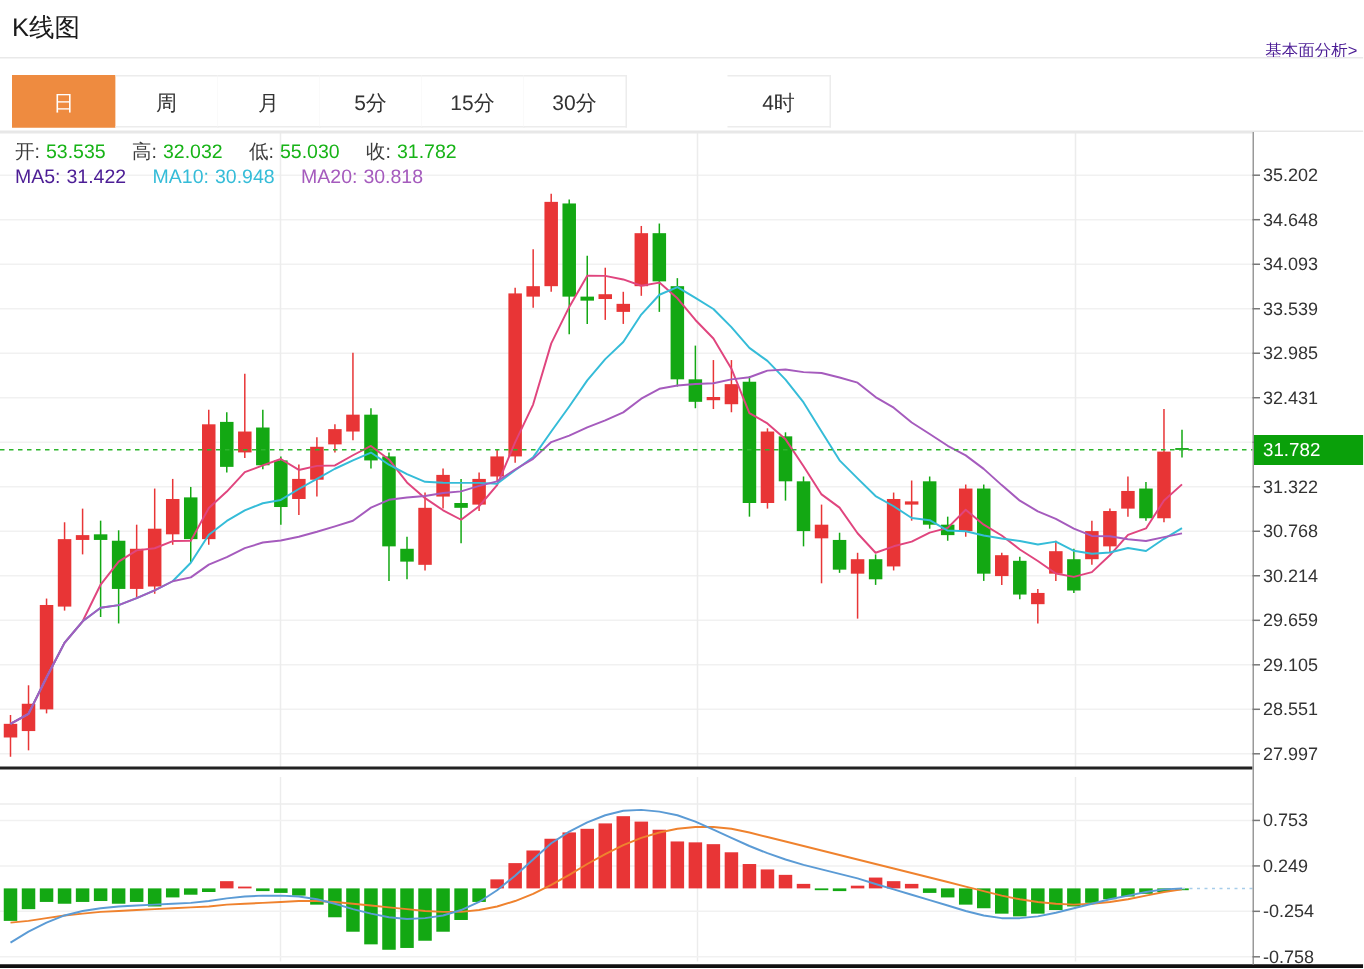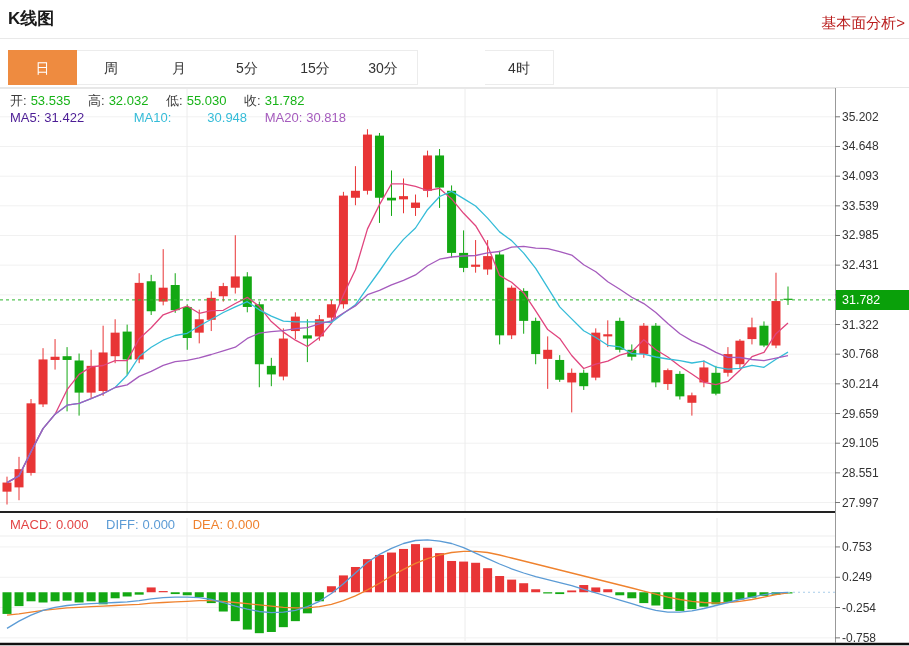--- a/index.html
+++ b/index.html
@@ -1,38 +1,38 @@
 <!DOCTYPE html>
 <html><head>
 <meta charset="utf-8">
 <style>
   html,body{margin:0;padding:0;background:#fff;}
   #page{position:relative;width:909px;height:646px;background:#fff;overflow:hidden;
         font-family:"Liberation Sans","DejaVu Sans",sans-serif;}
   
   #hdr{position:absolute;left:0;top:0;width:909px;height:38px;}
-  #hdr .title{position:absolute;left:8px;top:7px;font-size:17px;font-weight:bold;color:#1a1a1a;}
-  #hdr .fxlink{position:absolute;right:4px;top:14px;font-size:15px;color:#b91c1c;cursor:pointer;text-decoration:none;}
+  #hdr .title{position:absolute;left:8px;top:7px;font-size:17px;font-weight:normal;color:#1a1a1a;}
+  #hdr .fxlink{position:absolute;right:4px;top:26px;font-size:11px;color:#4c1d95;cursor:pointer;text-decoration:none;}
   #hdr-divider{position:absolute;left:0;top:38px;width:909px;height:0;border-top:1px solid #e9e9e9;}
   
   #tabbar{position:absolute;left:0;top:50px;width:909px;height:37px;border-bottom:1px solid #e7e7e7;}
   .tab{position:absolute;top:0;width:69px;height:35px;line-height:35px;text-align:center;
        font-size:14px;color:#333;border:1px solid #ececec;border-left:none;background:#fff;cursor:pointer;box-sizing:border-box;}
   .tab.first{border-left:1px solid #ececec;}
   .tab.active{background:#ee8b40;color:#fff;border-color:#ee8b40;}
   
   #chart-svg{position:absolute;left:0;top:0;}
   
   .legend{position:absolute;left:10px;font-size:13px;white-space:nowrap;z-index:3;}
   .legend span{margin-right:4px;}
   .legend .grp{margin-right:14px;}
   .lab{color:#3c3c3c;}
   .val-green{color:#17b317;}
   .ma5{color:#4c1d95;}
-  .ma10{color:#35bcd8;margin-left:32px;}
+  .ma10{color:#35bcd8;}
   .ma20{color:#a55bbd;margin-top:11px;}
   .macd-m{color:#e34444;}
   .macd-diff{color:#5b9bd5;}
   .macd-dea{color:#ef822e;}
   #ohlc-legend{top:92px;}
   #ma-legend{top:110px;}
   #macd-legend{top:517px;}
   
   #price-badge{position:absolute;left:836px;top:290px;width:73px;height:20px;background:#0aa00a;
                color:#fff;font-size:12.5px;line-height:20px;padding-left:6px;box-sizing:border-box;z-index:4;}
@@ -337,21 +337,16 @@
     <span class="lab">低:</span><span class="val-green grp">55.030</span>
     <span class="lab">收:</span><span class="val-green">31.782</span>
   </div>
 
   <div id="ma-legend" class="legend">
     <span class="ma5">MA5:</span><span class="ma5 grp">31.422</span>
     <span class="ma10">MA10:</span><span class="ma10 grp">30.948</span>
     <span class="ma20">MA20:</span><span class="ma20">30.818</span>
   </div>
 
-  <div id="macd-legend" class="legend">
-    <span class="macd-m">MACD:</span><span class="macd-m grp">0.000</span>
-    <span class="macd-diff">DIFF:</span><span class="macd-diff grp">0.000</span>
-    <span class="macd-dea">DEA:</span><span class="macd-dea">0.000</span>
-  </div>
 
   <div id="price-badge">31.782</div>
 
 </div>
 
 </body></html>

